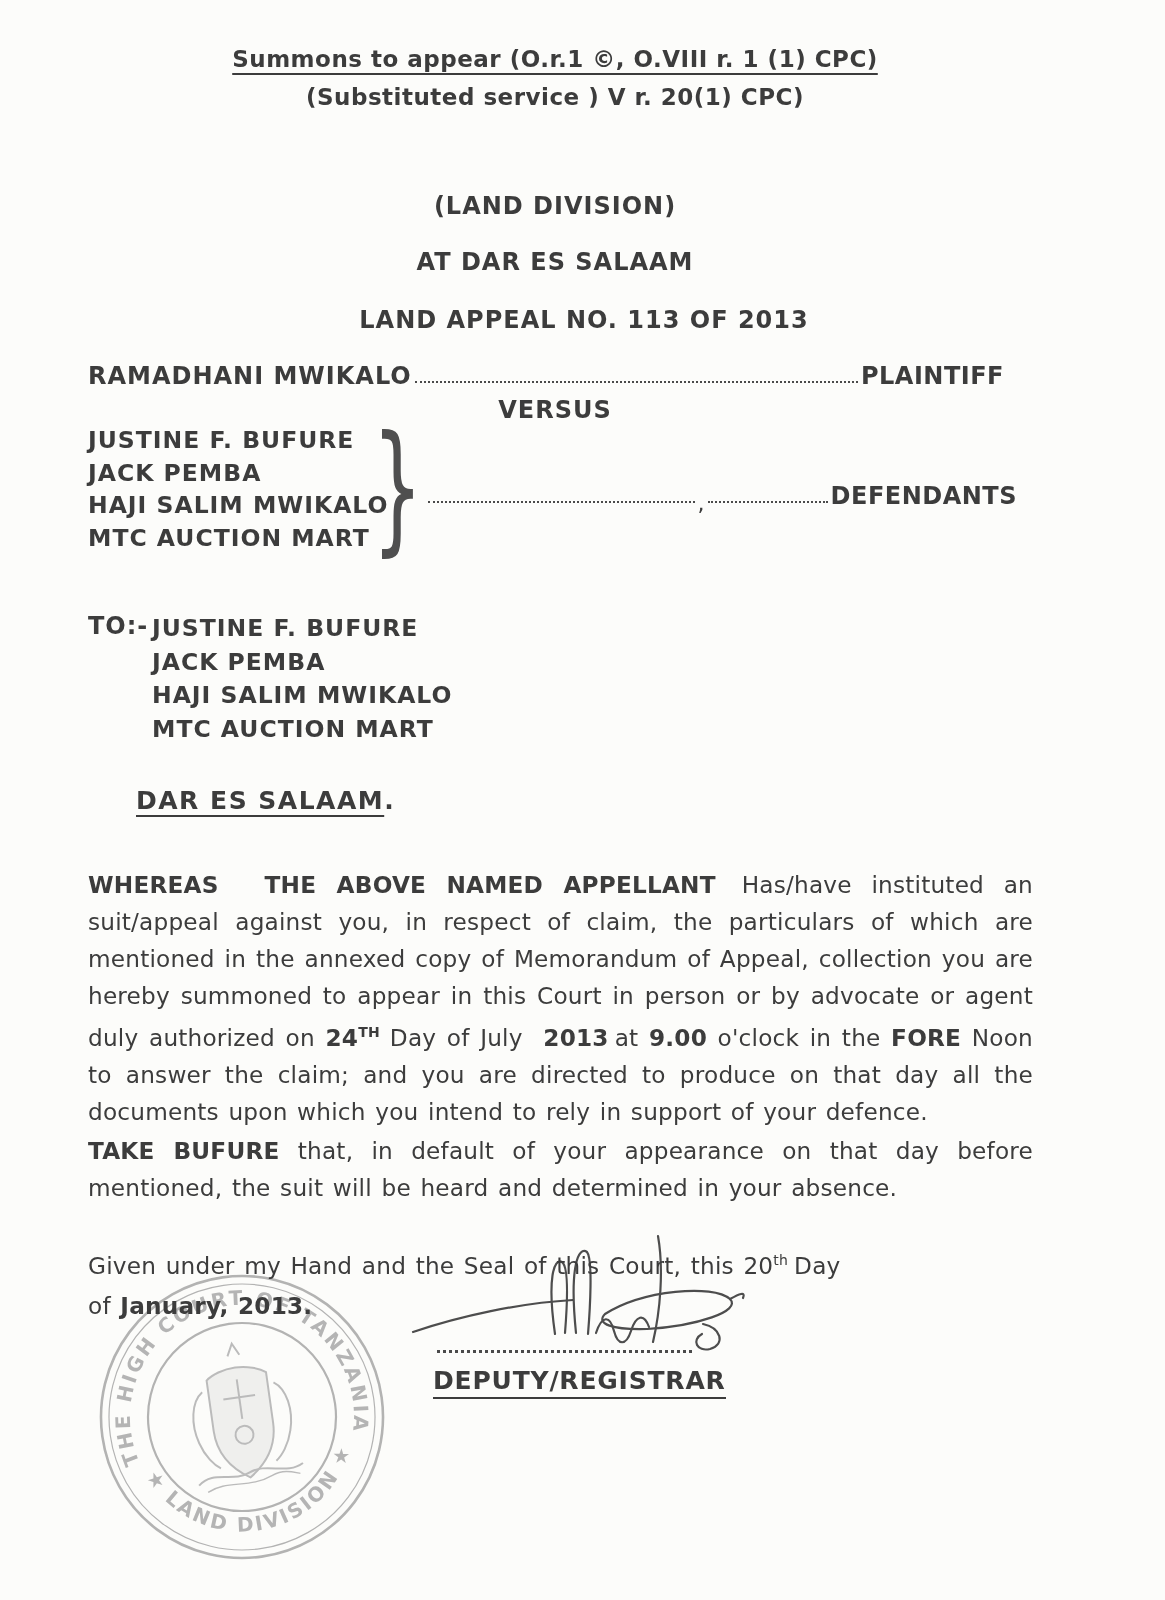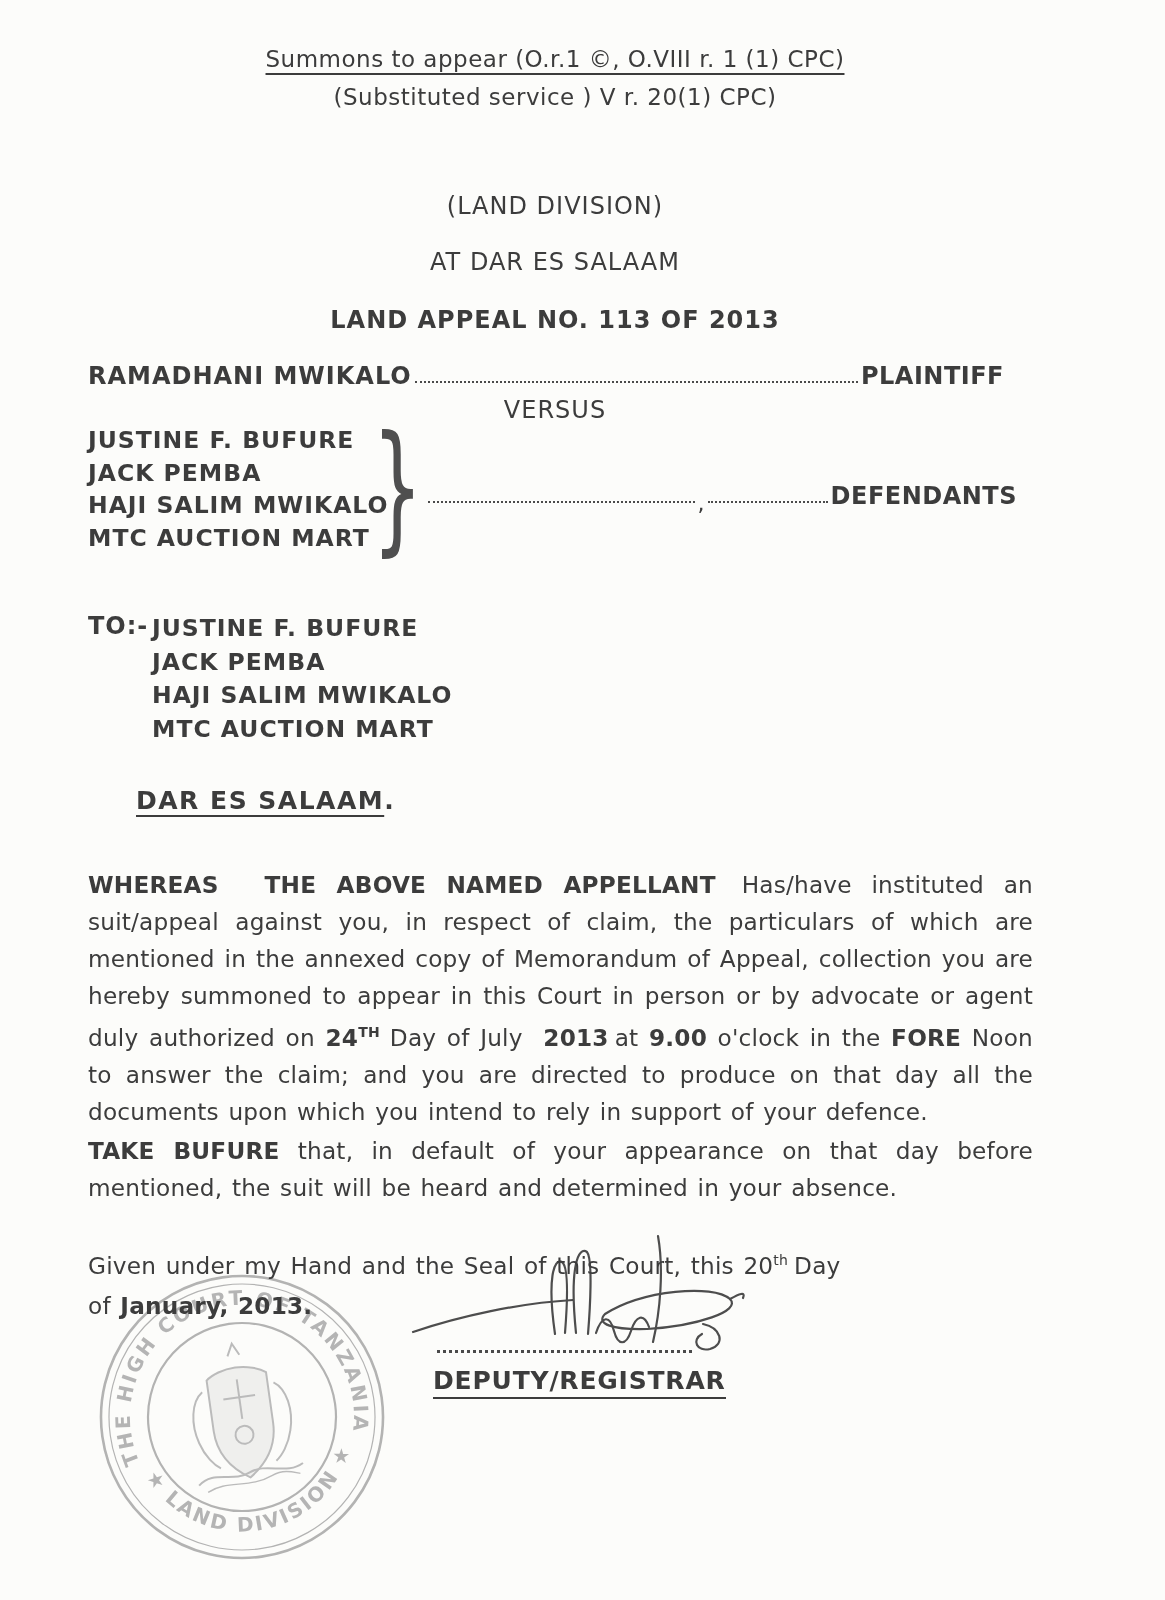--- a/index.html
+++ b/index.html
@@ -2,23 +2,23 @@
 <html><head>
 <meta charset="utf-8">
 <style>
   html,body { margin:0; padding:0; background:#d8d8d4; }
   .page {
     position:relative; width:1165px; height:1600px; margin:0 auto;
     background:#fcfcfa; overflow:hidden;
     font-family:"DejaVu Sans", sans-serif; color:#3c3c3c;
   }
   .abs { position:absolute; }
-  .ctr { left:0; width:1110px; text-align:center; }
+  .ctr { left:0; width:1110px; text-align:center;font-weight:bold; }
   .b  { font-weight:bold; }
-  .sb { font-weight:600; }
+  .sb { font-weight:600;margin-left:29px; }
   .u-line { text-decoration:underline; text-underline-offset:6px; text-decoration-thickness:2px; }
   .fs24 { font-size:24px; letter-spacing:1px; }
 
   
   .hdr-line { font-size:23px; letter-spacing:0.5px; }
 
   
   .leader-row { display:flex; align-items:flex-end; }
   .leader { flex:1; border-bottom:2.6px dotted #4a4a4a; margin:0 3px 7px 3px; height:1em; }
   .leader2 { flex:0.45; }

